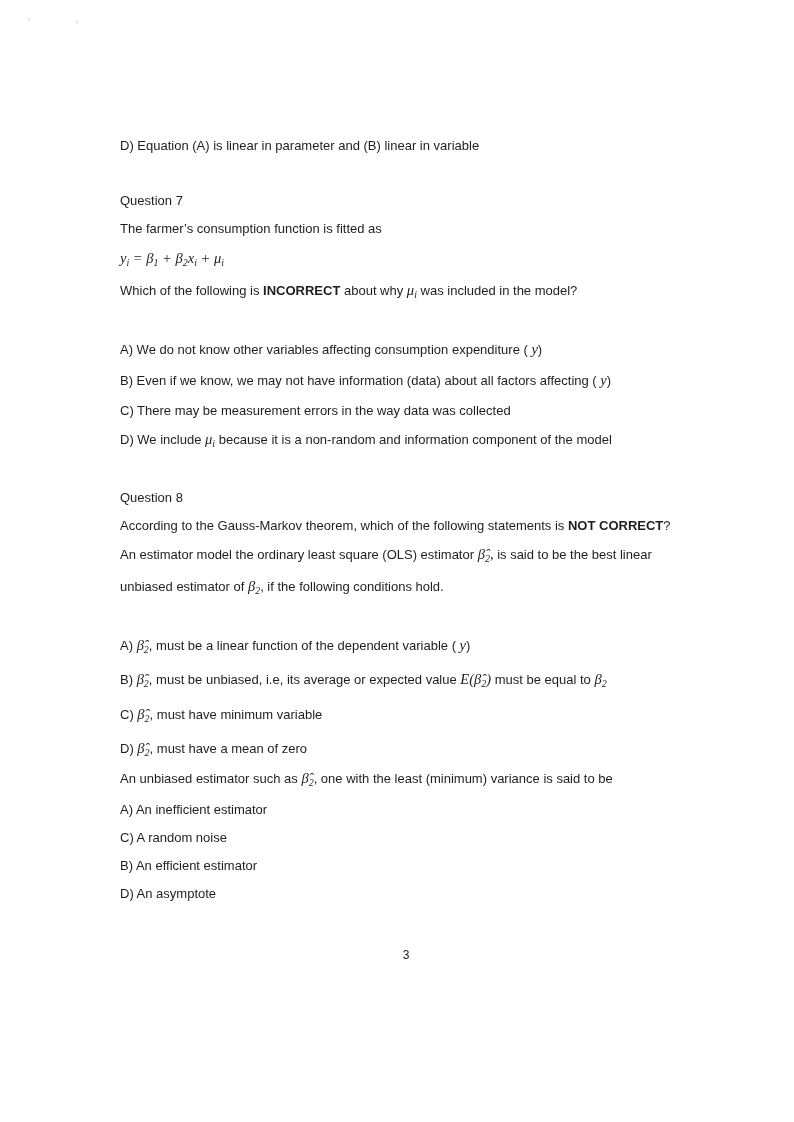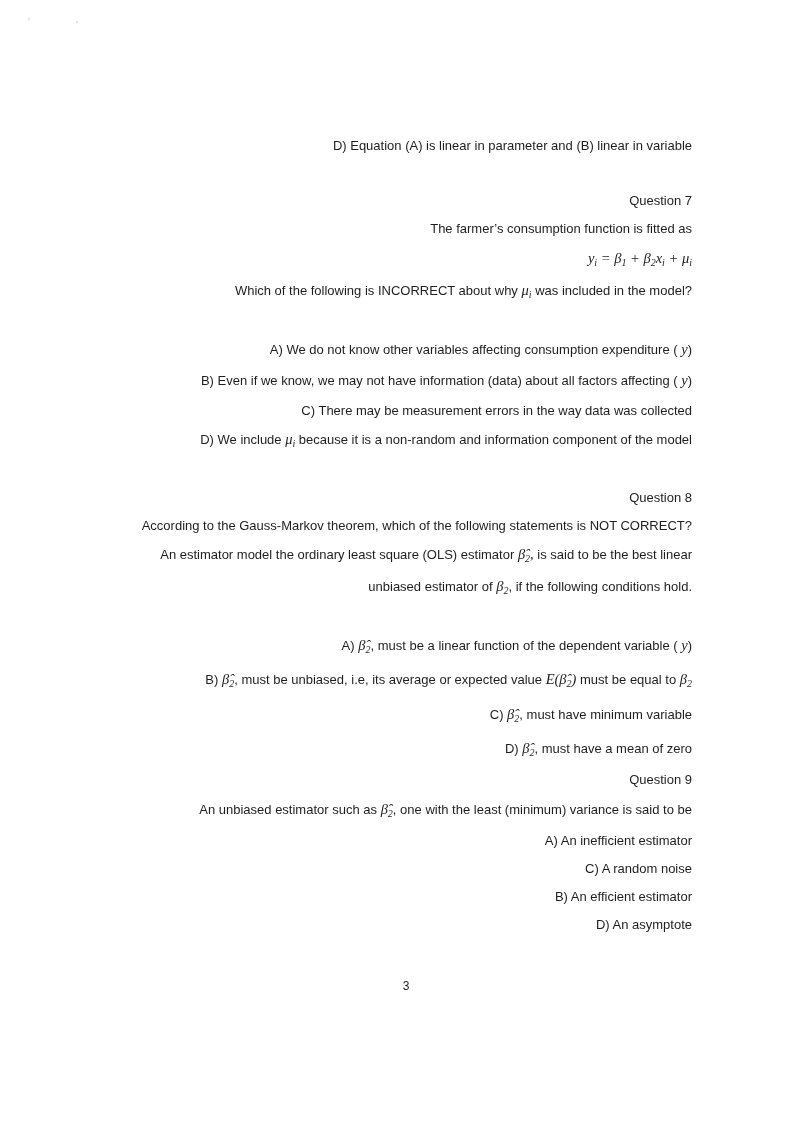--- a/index.html
+++ b/index.html
@@ -12,24 +12,23 @@
     color:#1e1e1e;
   }
   .content{
     position:absolute;left:120px;top:138px;width:572px;
     font-size:13px;
   }
   p{
     margin:0;padding:0;
     line-height:16px;
     white-space:nowrap;
-    text-align:right;
   }
   .bold-title{font-weight:normal;}
-  b{font-weight:normal;}
+  b{font-weight:bold;}
   .math{
     font-family:"Liberation Serif","DejaVu Serif",serif;
     font-style:italic;
     font-size:14.5px;
     line-height:16px;
   }
   .math sub{
     font-size:10px;
     font-style:italic;
     line-height:0;
@@ -81,21 +80,20 @@
       <p class="g12"><span>According to the Gauss-Markov theorem, which of the following statements is </span><b>NOT CORRECT</b><span>?</span></p>
       <p class="g12"><span>An estimator model the ordinary least square (OLS) estimator </span><span class="math">β̂<sub>2</sub>,</span><span>  is said to be the best linear</span></p>
       <p class="g15"><span>unbiased estimator of </span><span class="math">β<sub>2</sub></span><span>, if the following conditions hold.</span></p>
       <p class="g42"><span>A) </span><span class="math">β̂<sub>2</sub></span><span>, must be a linear function of the dependent variable ( </span><span class="math">y</span><span>)</span></p>
       <p class="g17"><span>B) </span><span class="math">β̂<sub>2</sub></span><span>, must be unbiased, i.e, its average or expected value </span><span class="math">E(β̂<sub>2</sub>)</span><span> must be equal to </span><span class="math">β<sub>2</sub></span></p>
       <p class="g18"><span>C) </span><span class="math">β̂<sub>2</sub></span><span>, must have minimum variable</span></p>
       <p class="g17"><span>D) </span><span class="math">β̂<sub>2</sub></span><span>, must have a mean of zero</span></p>
     </div>
 
     <div>
-      <p class="bold-title g15">Question 9</p>
       <p class="g13"><span>An unbiased estimator such as </span><span class="math">β̂<sub>2</sub></span><span>, one with the least (minimum) variance is said to be</span></p>
       <p class="g15"><span>A) An inefficient estimator</span></p>
       <p class="g12"><span>C) A random noise</span></p>
       <p class="g12"><span>B) An efficient estimator</span></p>
       <p class="g12"><span>D) An asymptote</span></p>
     </div>
 
     <p class="footer g45">3</p>
 
   </div>

